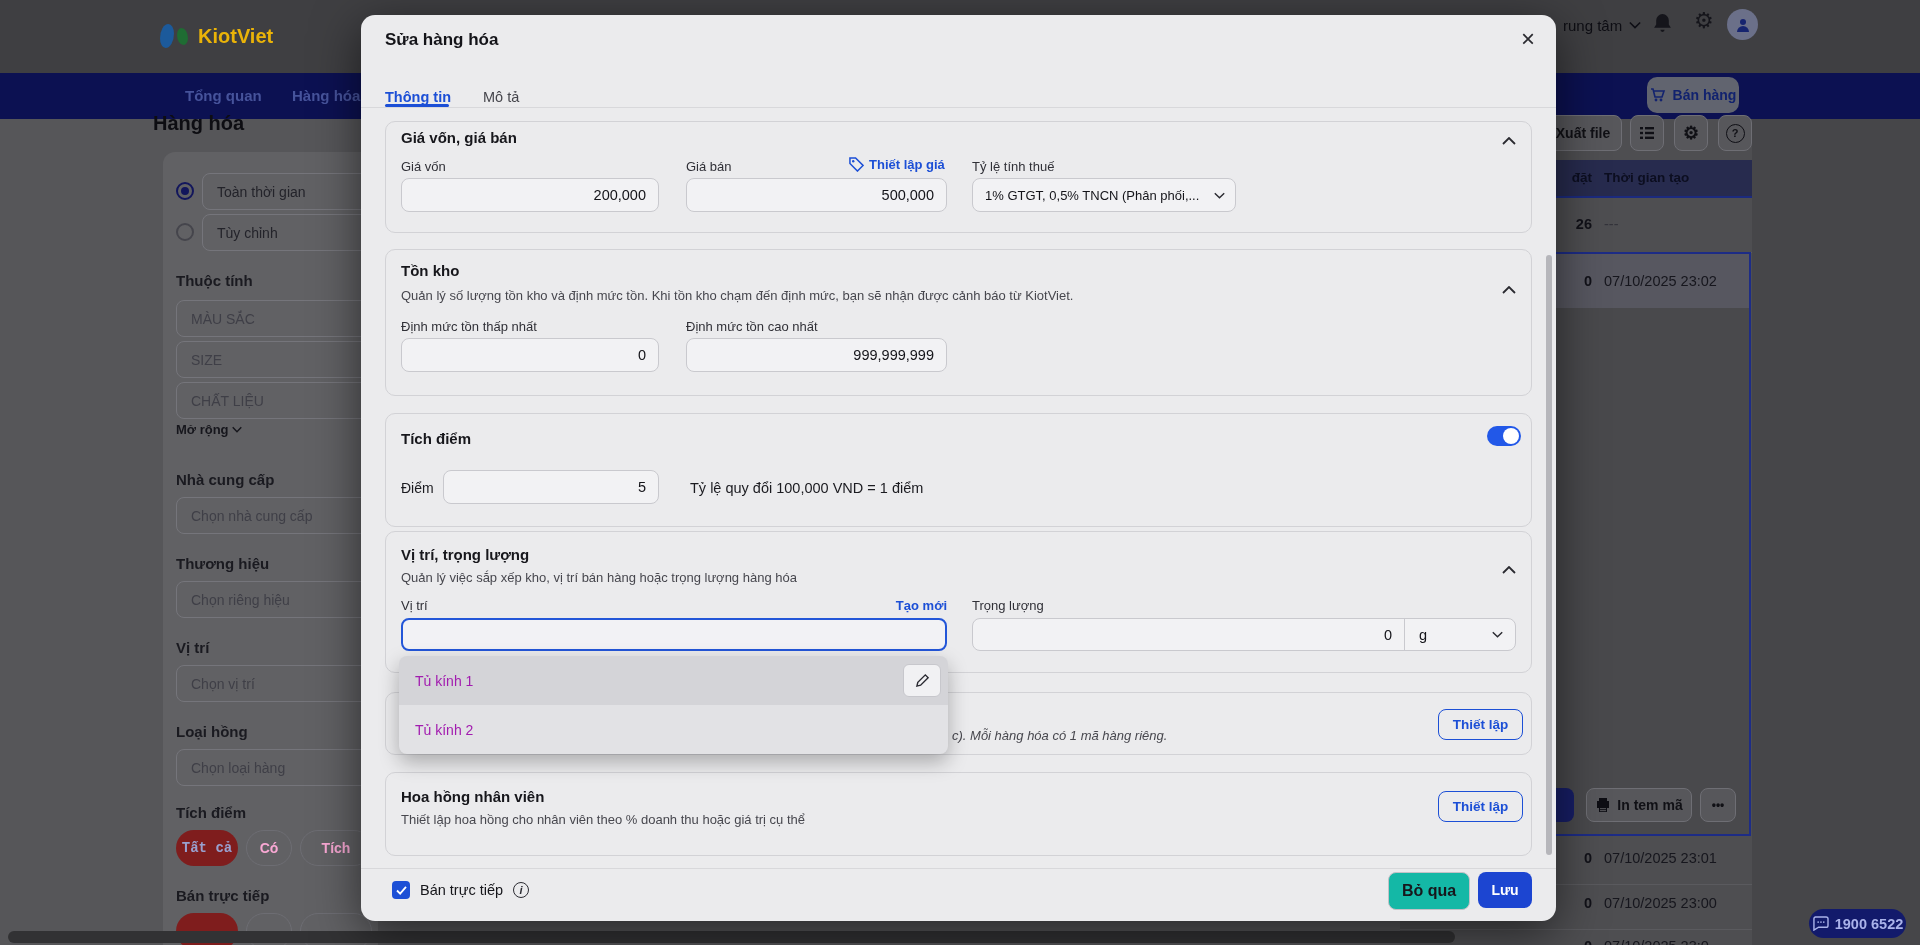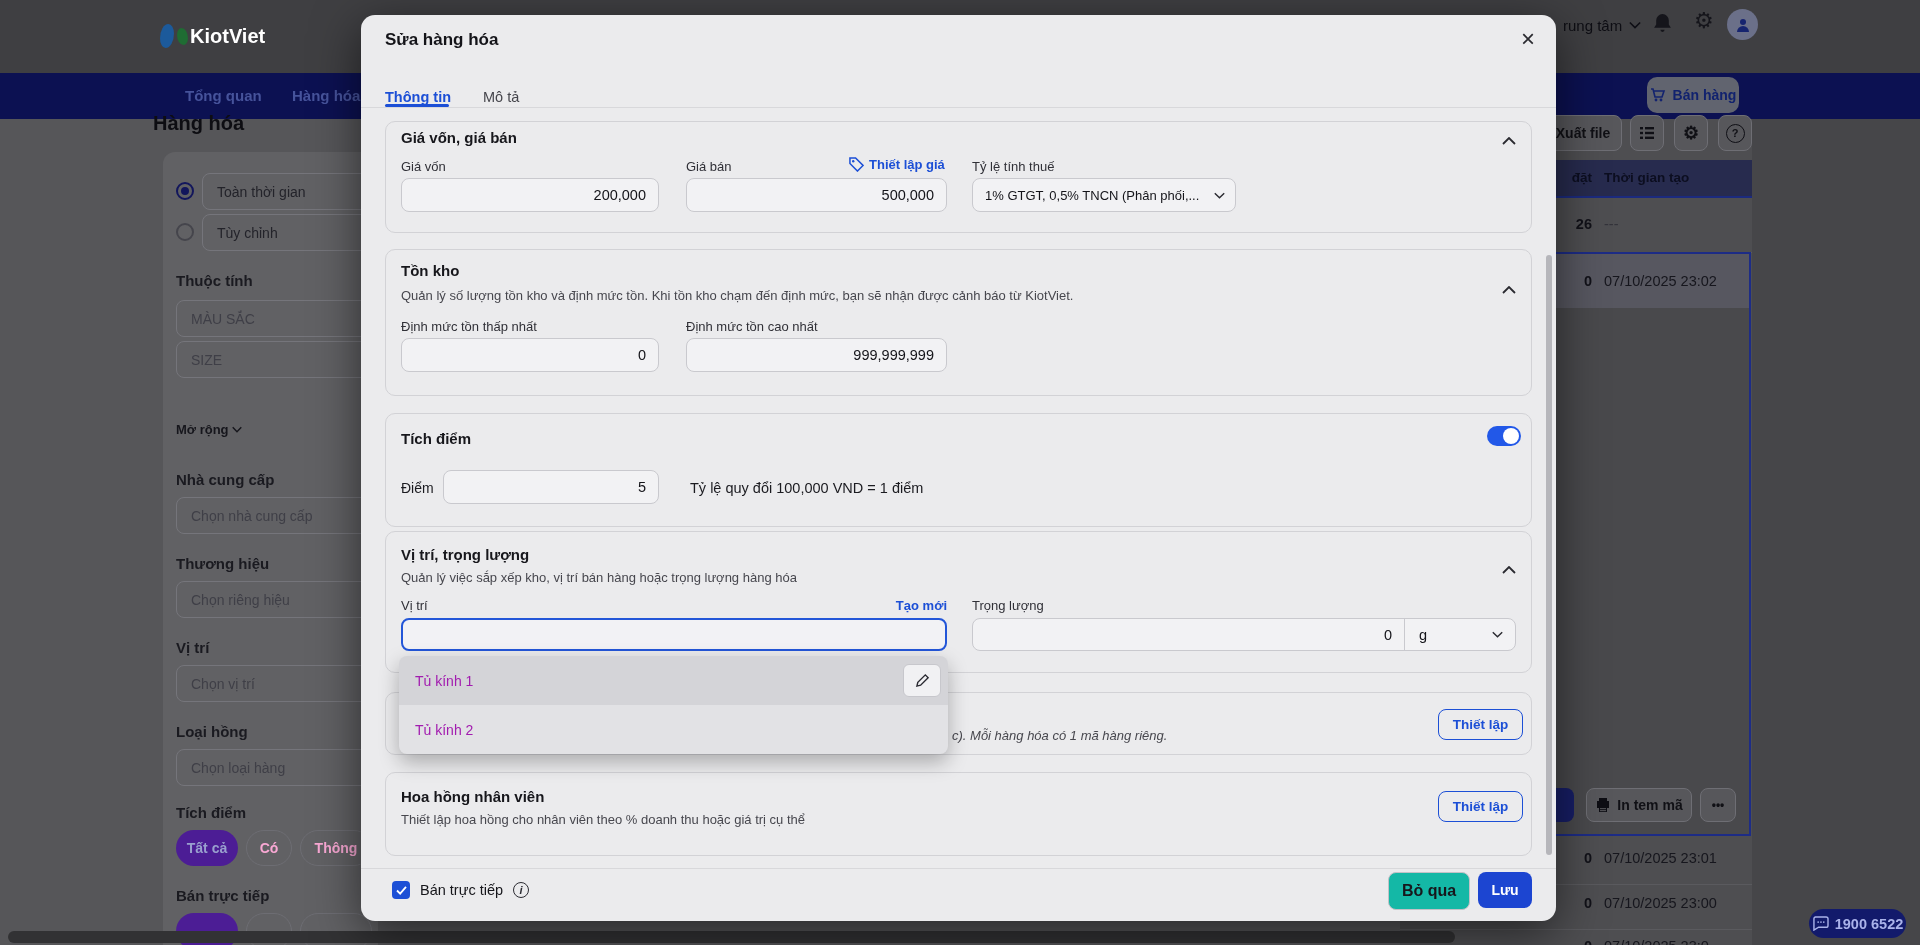--- a/index.html
+++ b/index.html
@@ -8,21 +8,21 @@
   .abs{position:absolute;}
   .flex{display:flex;align-items:center;}
   .bold{font-weight:bold;}
   
   .sbox{border:1px solid #75757b;border-radius:8px;display:flex;align-items:center;
         padding:0 14px;font-size:14px;box-sizing:border-box;}
   .sval{color:#23232a;} .sph{color:#3f3f47;}
   .slabel{font-weight:bold;font-size:15px;color:#1a1a20;}
   .pill{border-radius:18px;display:flex;align-items:center;justify-content:center;
         font-size:14px;font-weight:bold;box-sizing:border-box;}
-  .pill.on{background:#4c1d95;color:#99a0ce;}
+  .pill.on{background:#7f1d1d;color:#99a0ce;font-family:Liberation Mono, monospace;}
   .pill.off{border:1px solid #6d6d73;color:#f9a8d4;}
   .tbtn{border:1px solid #6e6e74;background:#57575b;border-radius:8px;
         display:flex;align-items:center;justify-content:center;color:#101015;
         font-size:14px;font-weight:bold;box-sizing:border-box;}
   .trow-qty{font-size:14.5px;font-weight:bold;color:#111118;text-align:right;}
   .trow-date{font-size:14.5px;color:#16161d;}
   
   .modal{background:#ebebed;border-radius:14px;box-shadow:0 12px 48px rgba(0,0,0,.55);}
   .card{border:1px solid #d2d2d6;border-radius:10px;box-sizing:border-box;}
   .sec-title{font-size:15px;font-weight:bold;color:#17171c;}
@@ -39,21 +39,21 @@
 </style>
 </head>
 <body>
 
 <div id="screen">
 
   <div class="abs" style="left:0;top:0;width:1920px;height:73px;background:#3f3f42;"></div>
   <div class="abs flex" style="left:160px;top:20px;height:32px;">
     <span style="display:inline-block;width:14px;height:24px;background:#1c5a9b;border-radius:60% 40% 60% 40%;"></span>
     <span style="display:inline-block;width:11px;height:17px;background:#1f6c33;border-radius:40% 60% 40% 60%;margin-left:3px;"></span>
-    <span class="bold" style="font-size:20px;color:#ffffff;margin-left:2px;">KiotViet</span>
+    <span class="bold" style="font-size:20px;color:#eab308;margin-left:10px;">KiotViet</span>
   </div>
   <div class="abs flex" style="left:1563px;top:12px;height:26px;">
     <span style="font-size:15px;color:#0e0e14;">rung tâm</span>
     <svg width="12" height="8" viewBox="0 0 14 8" style="margin-left:7px;">
         <path d="M1 1l6 6 6-6" fill="none" stroke="#0e0e14" stroke-width="1.8"></path>
       </svg>
   </div>
   <div class="abs" style="left:1653px;top:13px;">
     <svg width="19" height="21" viewBox="0 0 18 20">
         <path d="M9 1a6 6 0 0 0-6 6v4l-2 3h16l-2-3V7a6 6 0 0 0-6-6z" fill="#15151b"></path>
@@ -100,20 +100,23 @@
     <span class="sval">Tùy chỉnh</span>
   </div>
 
   <div class="abs slabel" style="left:176px;top:272px;">Thuộc tính</div>
   <div class="abs sbox" style="left:176px;top:341px;width:202px;height:37px;">
     <span class="sph">SIZE</span>
   </div>
   <div class="abs sbox" style="left:176px;top:300px;width:202px;height:37px;">
     <span class="sph">MÀU SẮC</span>
   </div>
+  <div class="abs sbox" style="left:176px;top:382px;width:202px;height:37px;">
+    <span class="sph">CHẤT LIỆU</span>
+  </div>
   <div class="abs flex" style="left:176px;top:421px;height:16px;">
     <span class="bold" style="font-size:13px;color:#16161c;">Mở rộng</span>
     <svg width="10" height="7" viewBox="0 0 14 8" style="margin-left:3px;">
         <path d="M1 1l6 6 6-6" fill="none" stroke="#16161c" stroke-width="2"></path>
       </svg>
   </div>
 
   <div class="abs slabel" style="left:176px;top:471px;">Nhà cung cấp</div>
   <div class="abs sbox" style="left:176px;top:497px;width:202px;height:37px;">
     <span class="sph">Chọn nhà cung cấp</span>
@@ -132,21 +135,21 @@
   </div>
 
   <div class="abs slabel" style="left:176px;top:804px;">Tích điểm</div>
   <div class="abs pill on" style="left:176px;top:830px;width:62px;height:36px;">
     <span>Tất cả</span>
   </div>
   <div class="abs pill off" style="left:246px;top:830px;width:46px;height:36px;">
     <span>Có</span>
   </div>
   <div class="abs pill off" style="left:300px;top:830px;width:72px;height:36px;">
-    <span>Thông</span>
+    <span>Tích</span>
   </div>
   <div class="abs slabel" style="left:176px;top:887px;">Bán trực tiếp</div>
   <div class="abs pill on" style="left:176px;top:913px;width:62px;height:36px;"></div>
   <div class="abs pill off" style="left:246px;top:913px;width:46px;height:36px;"></div>
   <div class="abs pill off" style="left:300px;top:913px;width:72px;height:36px;"></div>
 
   <div class="abs" style="left:1400px;top:119px;width:352px;height:826px;background:#4e4e51;"></div>
   <div class="abs" style="left:1752px;top:119px;width:168px;height:826px;background:#464649;"></div>
 
   <div class="abs tbtn" style="left:1544px;top:115px;width:78px;height:36px;">

